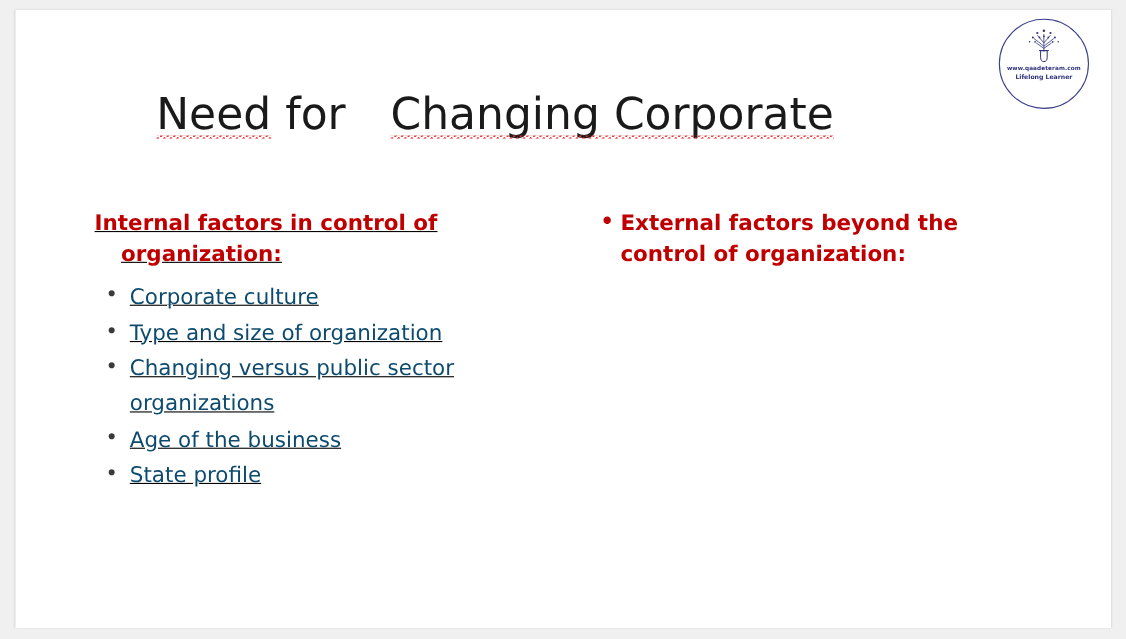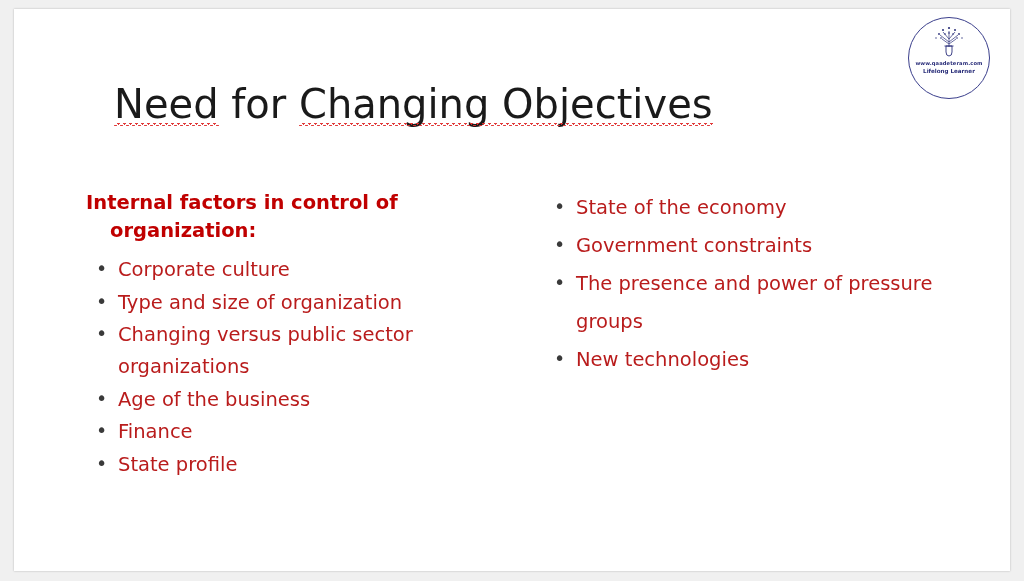--- a/index.html
+++ b/index.html
@@ -31,20 +31,21 @@
     font-size: 40px;
     font-weight: 400;
     color: #1a1a1a;
     letter-spacing: 0px;
     white-space: nowrap;
   }
   
   .squiggle {
     position: relative;
     display: inline-block;
+    margin-left: 28px;
   }
   .squiggle::after {
     content: "";
     position: absolute;
     left: 0;
     right: 0;
     bottom: 1px;
     height: 3px;
     background-image:
       radial-gradient(circle at 1.5px 3px, #e03030 1.1px, transparent 1.3px),
@@ -92,21 +93,21 @@
   .columns {
     position: absolute;
     left: 0;
     top: 180px;
     width: 996px;
   }
   .col {
     position: absolute;
     top: 0;
   }
-  .col-left { left: 72px; width: 420px; }
+  .col-left { left: 72px; width: 420px; text-decoration: underline; }
   .col-right { left: 530px; width: 420px; }
 
   .heading {
     color: #c00000;
     font-weight: bold;
     font-size: 19.5px;
     line-height: 1.42;
     margin: 0 0 10px 0;
   }
   .heading.with-bullet {
@@ -127,21 +128,21 @@
   }
 
   ul.bullets {
     list-style: none;
     margin: 0;
     padding: 0;
   }
   ul.bullets li {
     position: relative;
     padding-left: 32px;
-    color: #b91c1c;
+    color: #0c4a6e;
     font-size: 19.5px;
     font-weight: 400;
   }
   ul.bullets li::before {
     content: "\2022";
     position: absolute;
     left: 10px;
     top: -1px;
     color: #3a3a3a;
     font-size: 19px;
@@ -152,21 +153,21 @@
   .right-list li {
     line-height: 1.95;
   }
 </style>
 </head>
 <body>
 
 <div class="slide">
 
   <div class="slide-title">
-    <span class="squiggle">Need</span><span> for </span><span class="squiggle">Changing Objectives</span>
+    <span class="squiggle">Need</span><span> for </span><span class="squiggle">Changing Corporate</span>
   </div>
 
   <div class="logo">
     <div class="logo-burst">
       <svg width="40" height="34" viewBox="0 0 40 34" xmlns="http://www.w3.org/2000/svg">
         <g fill="#2b2f7a">
           <circle cx="20" cy="3" r="1.1"></circle>
           <circle cx="14" cy="5" r="1"></circle>
           <circle cx="26" cy="5" r="1"></circle>
           <circle cx="10" cy="9" r="0.9"></circle>
@@ -201,28 +202,25 @@
     <div class="col col-left">
       <div class="heading">
         <span>Internal factors in control of</span>
         <span class="indent2">organization:</span>
       </div>
       <ul class="bullets left-list">
         <li>Corporate culture</li>
         <li>Type and size of organization</li>
         <li>Changing versus public sector organizations</li>
         <li>Age of the business</li>
-        <li>Finance</li>
         <li>State profile</li>
       </ul>
     </div>
 
     <div class="col col-right">
-      <ul class="bullets right-list">
-        <li>State of the economy</li>
-        <li>Government constraints</li>
-        <li>The presence and power of pressure groups</li>
-        <li>New technologies</li>
-      </ul>
+      <div class="heading with-bullet">
+        <span>External factors beyond the</span>
+        <span style="display:block;">control of organization:</span>
+      </div>
     </div>
 
   </div>
 </div>
 
 </body></html>

